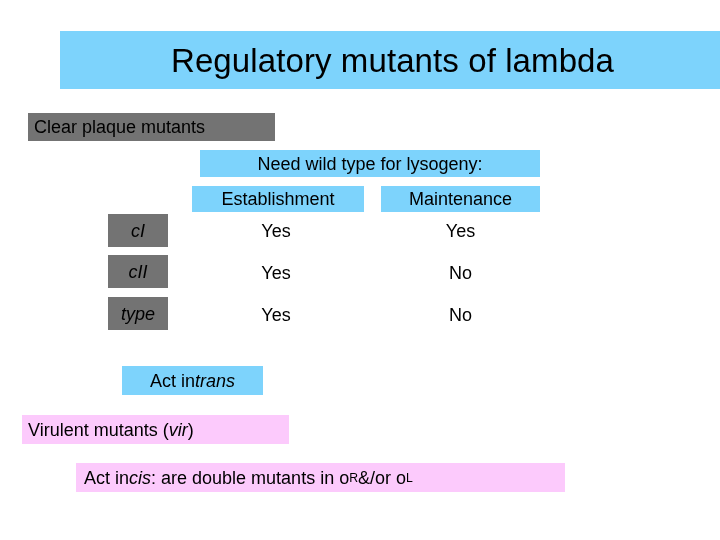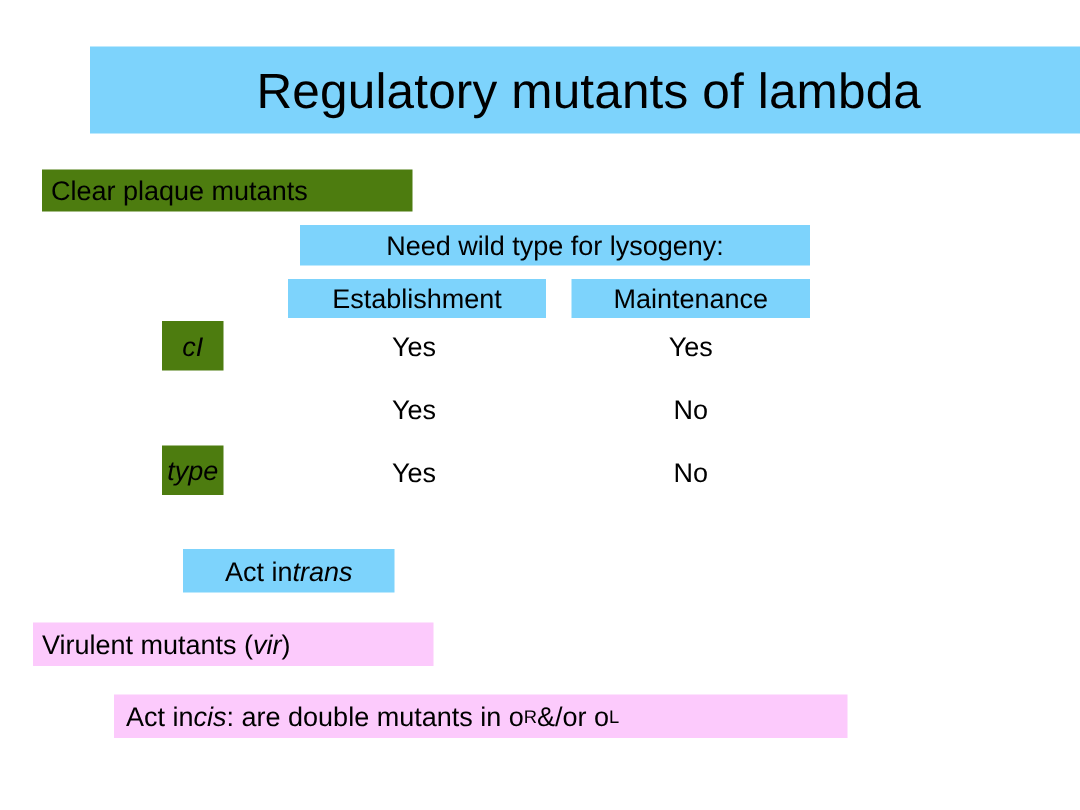--- a/index.html
+++ b/index.html
@@ -46,21 +46,21 @@
   .chip {
     position: absolute;
     display: flex;
     align-items: center;
     white-space: nowrap;
     font-size: 18px;
     line-height: 1;
     color: #000;
     box-sizing: border-box;
   }
-  .chip.peach  { background: #4d7c0f; }
+  .chip.peach  { background: #737373; }
   .chip.green  { background: #7dd3fc; }
   .chip.pink   { background: #FCCAFC; }
   .chip.plain  { background: transparent; }
 
   
   #clear-plaque {
     left: 28px;  top: 113px;
     width: 247px; height: 28px;
     padding-left: 6px;
   }
@@ -76,21 +76,21 @@
     width: 172px; height: 26px;
     justify-content: center;
   }
   #col-head-maintenance {
     left: 381px; top: 186px;
     width: 159px; height: 26px;
     justify-content: center;
   }
 
   .row-label {
-    width: 41px; height: 33px;
+    width: 60px; height: 33px;
     left: 108px;
     justify-content: center;
     font-style: italic;
   }
   #label-ci   { top: 214px; }
   #label-cii  { top: 255px; }
   #label-ciii { top: 297px; }
 
   .cell {
     height: 26px;
@@ -137,20 +137,21 @@
   </div>
 
   <div class="chip peach" id="clear-plaque">Clear plaque mutants</div>
 
   <div class="chip green" id="need-wildtype">Need wild type for lysogeny:</div>
 
   <div class="chip green" id="col-head-establishment">Establishment</div>
   <div class="chip green" id="col-head-maintenance">Maintenance</div>
 
   <div class="chip peach row-label" id="label-ci">cI</div>
+  <div class="chip peach row-label" id="label-cii">cII</div>
   <div class="chip peach row-label" id="label-ciii">type</div>
 
   <div class="chip plain cell est r1">Yes</div>
   <div class="chip plain cell mnt r1">Yes</div>
 
   <div class="chip plain cell est r2">Yes</div>
   <div class="chip plain cell mnt r2">No</div>
 
   <div class="chip plain cell est r3">Yes</div>
   <div class="chip plain cell mnt r3">No</div>

